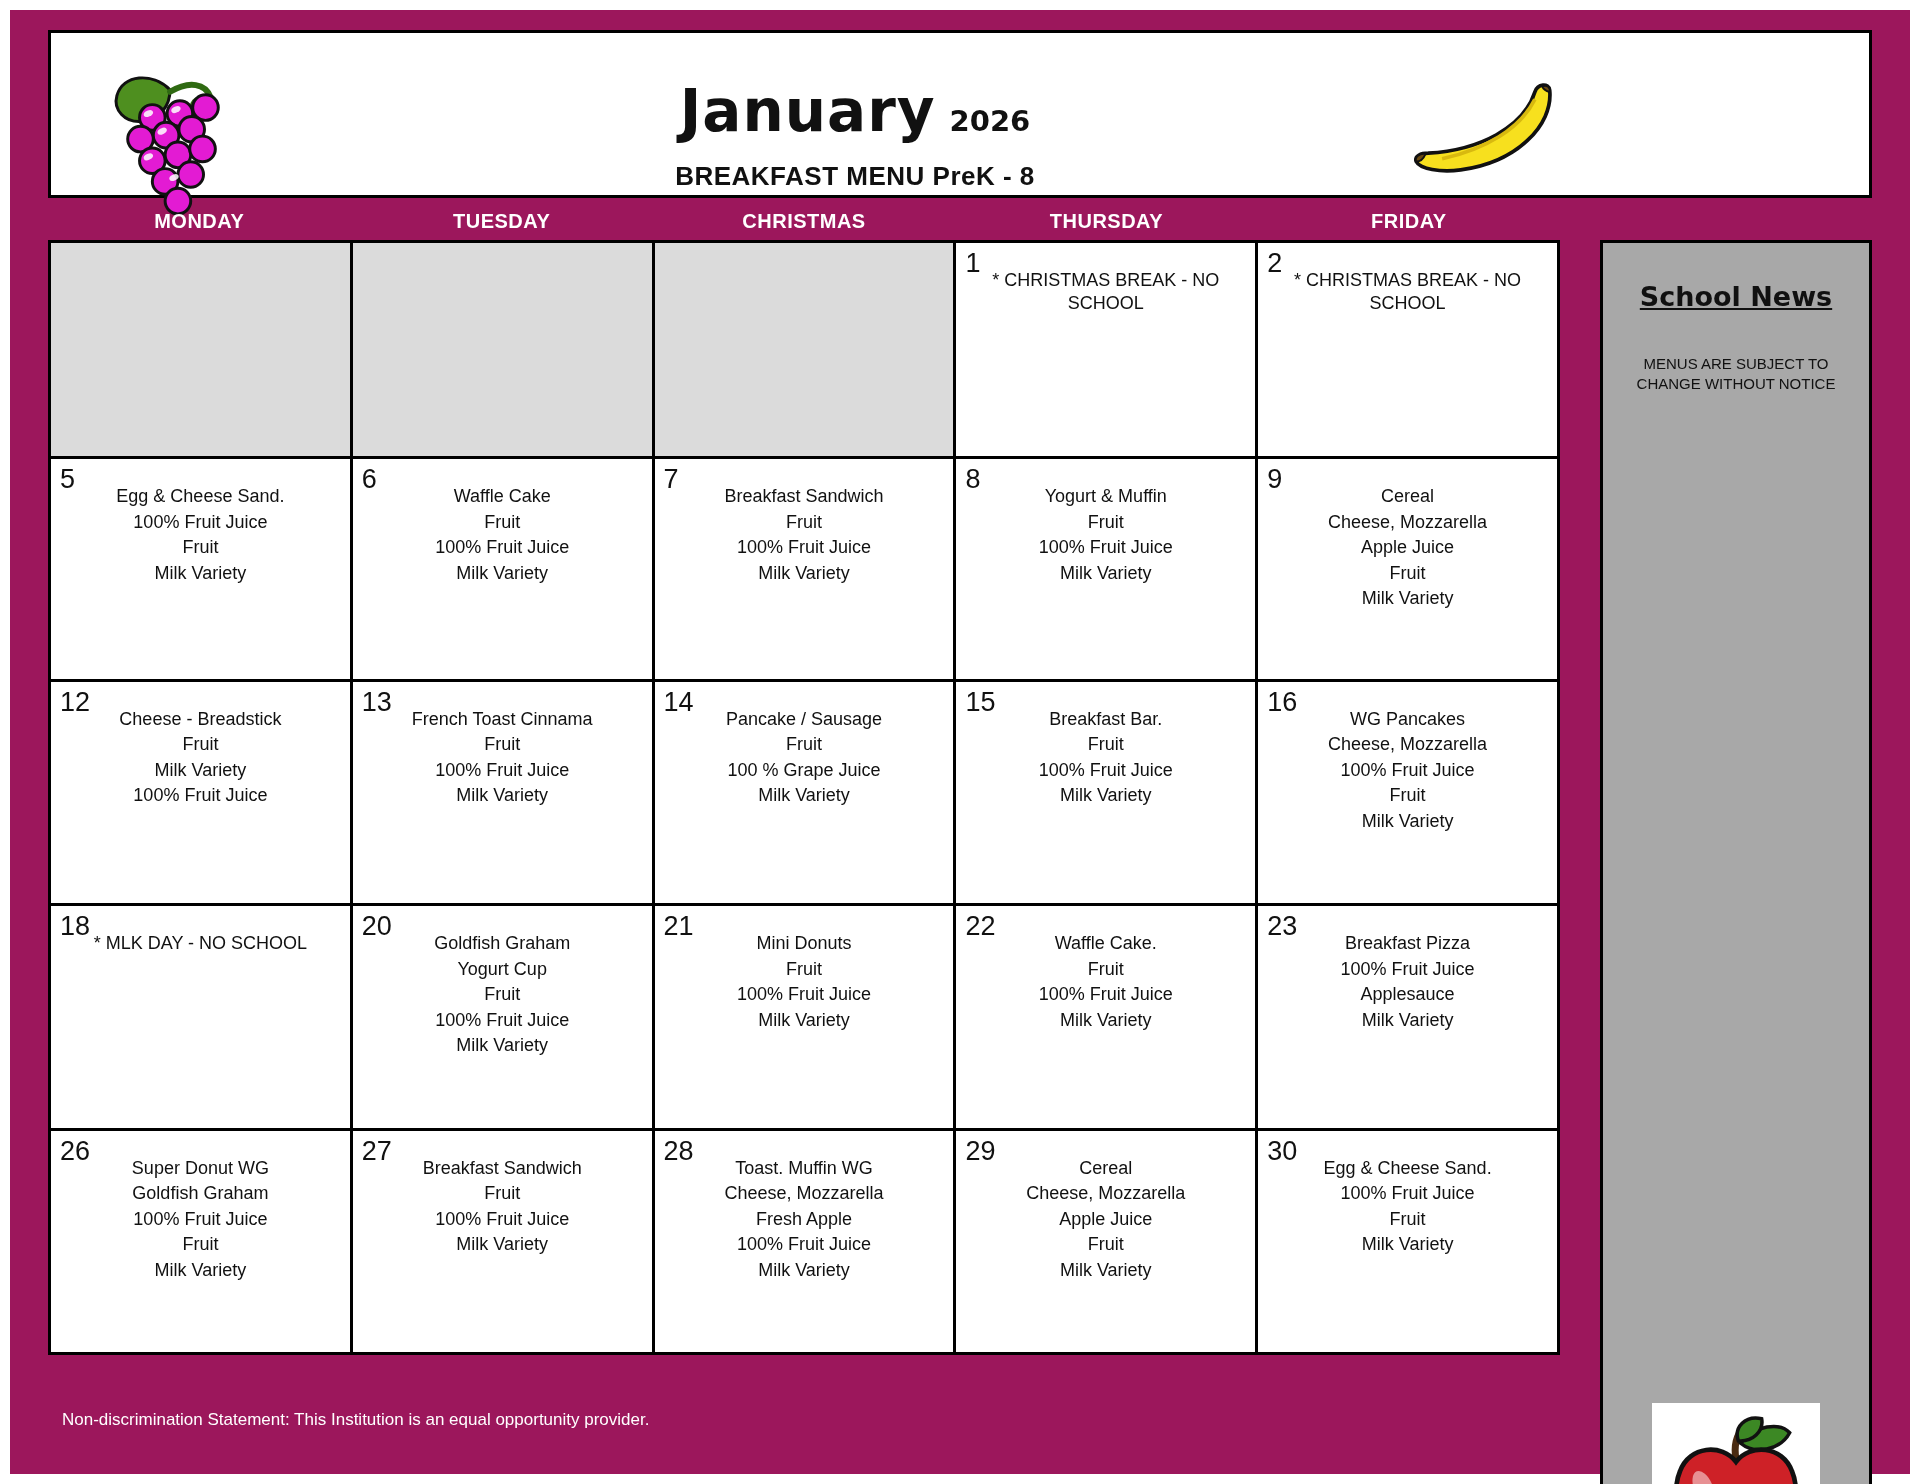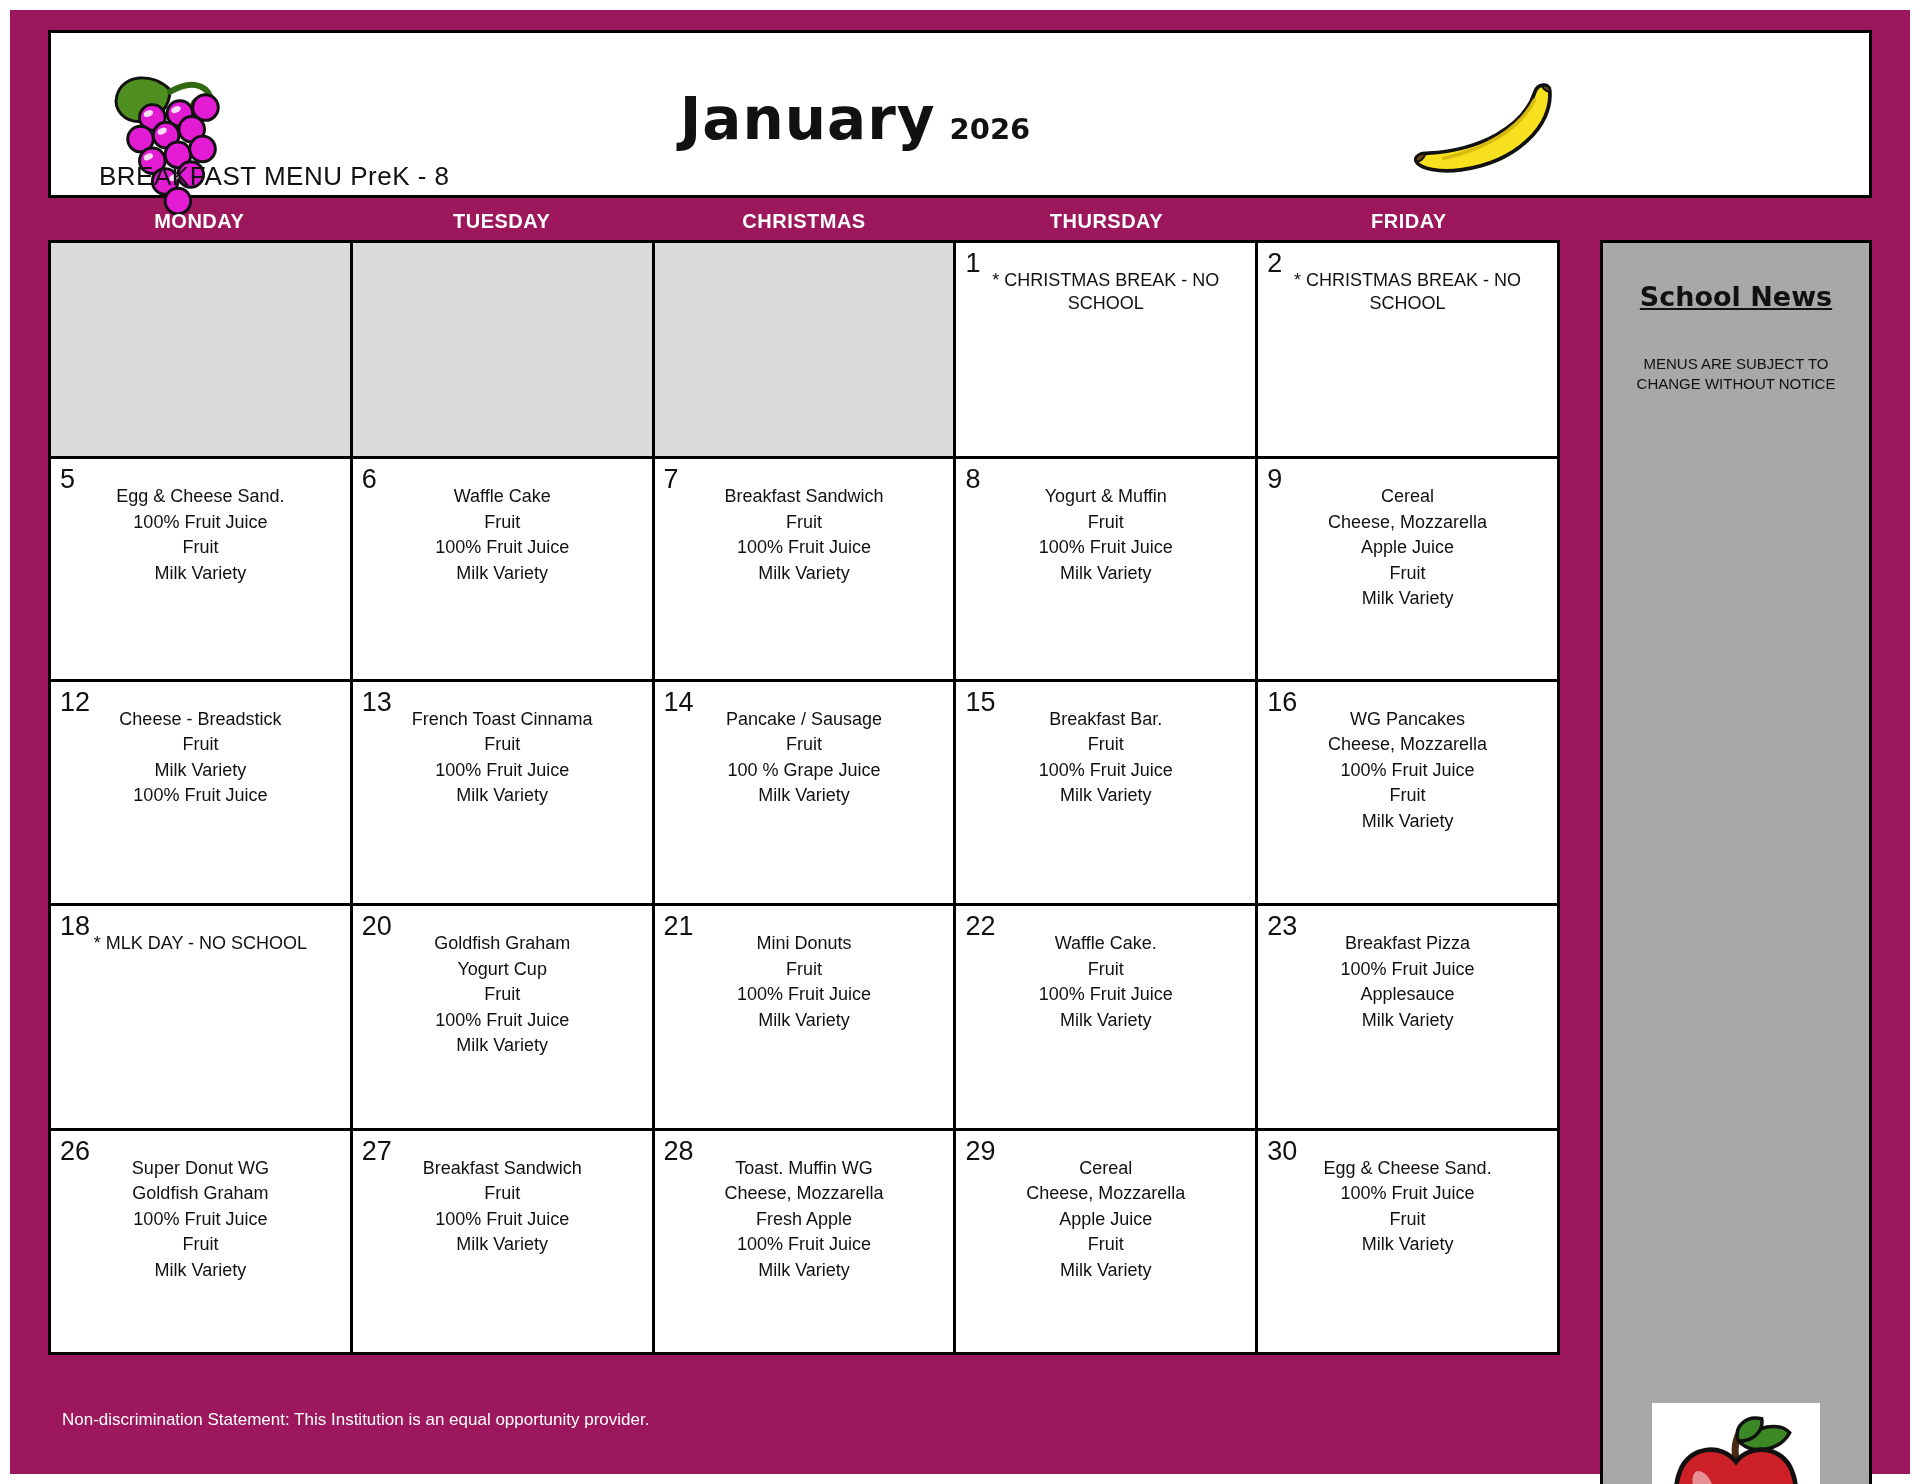--- a/index.html
+++ b/index.html
@@ -8,25 +8,25 @@
     font-family:"Liberation Sans",sans-serif;color:#111;
     --accent-magenta:#9C175C; --grape-pink:#E31BD3; --banana-yellow:#F7E01E;
     --apple-red:#CE2127; --empty-cell-gray:#DBDBDB; --sidebar-gray:#A8A8A8;
   }
   .frame{position:absolute;inset:10px;background:var(--accent-magenta,#9C175C);}
   
   .header{position:absolute;left:48px;top:30px;width:1824px;height:168px;
     background:#fff;border:3px solid #000;box-sizing:border-box;}
   .grapes{position:absolute;left:58px;top:36px;width:128px;height:150px;}
   .banana{position:absolute;left:1352px;top:46px;width:158px;height:102px;}
-  .title-wrap{position:absolute;left:48px;top:52px;width:1512px;text-align:left;}
+  .title-wrap{position:absolute;left:48px;top:44px;width:1512px;text-align:center;}
   .title-row{display:flex;justify-content:center;align-items:baseline;gap:14px;}
   .month{font-family:"DejaVu Sans",sans-serif;font-size:58px;font-weight:600;letter-spacing:1px;}
   .year{font-family:"DejaVu Sans",sans-serif;font-size:29px;font-weight:600;}
-  .subtitle{margin-top:8px;font-size:26px;font-weight:400;letter-spacing:.5px;}
+  .subtitle{margin-top:16px;font-size:26px;font-weight:700;letter-spacing:.5px;}
   
   .dayband{position:absolute;left:48px;top:203px;width:1512px;height:37px;display:flex;align-items:center;}
   .dayband .day{flex:1;text-align:center;color:#fff;font-weight:700;font-size:20px;letter-spacing:.5px;}
   
   .grid{position:absolute;left:48px;top:240px;width:1512px;height:1115px;
     box-sizing:border-box;border:3px solid #000;background:#000;
     display:grid;grid-template-columns:repeat(5,1fr);grid-template-rows:217fr 223fr 225fr 225fr 225fr;gap:3px;}
   .cell{background:#fff;position:relative;overflow:hidden;}
   .cell.empty{background:var(--empty-cell-gray,#DBDBDB);}
   .cell .num{position:absolute;top:5px;left:9px;font-size:27px;font-weight:400;}

